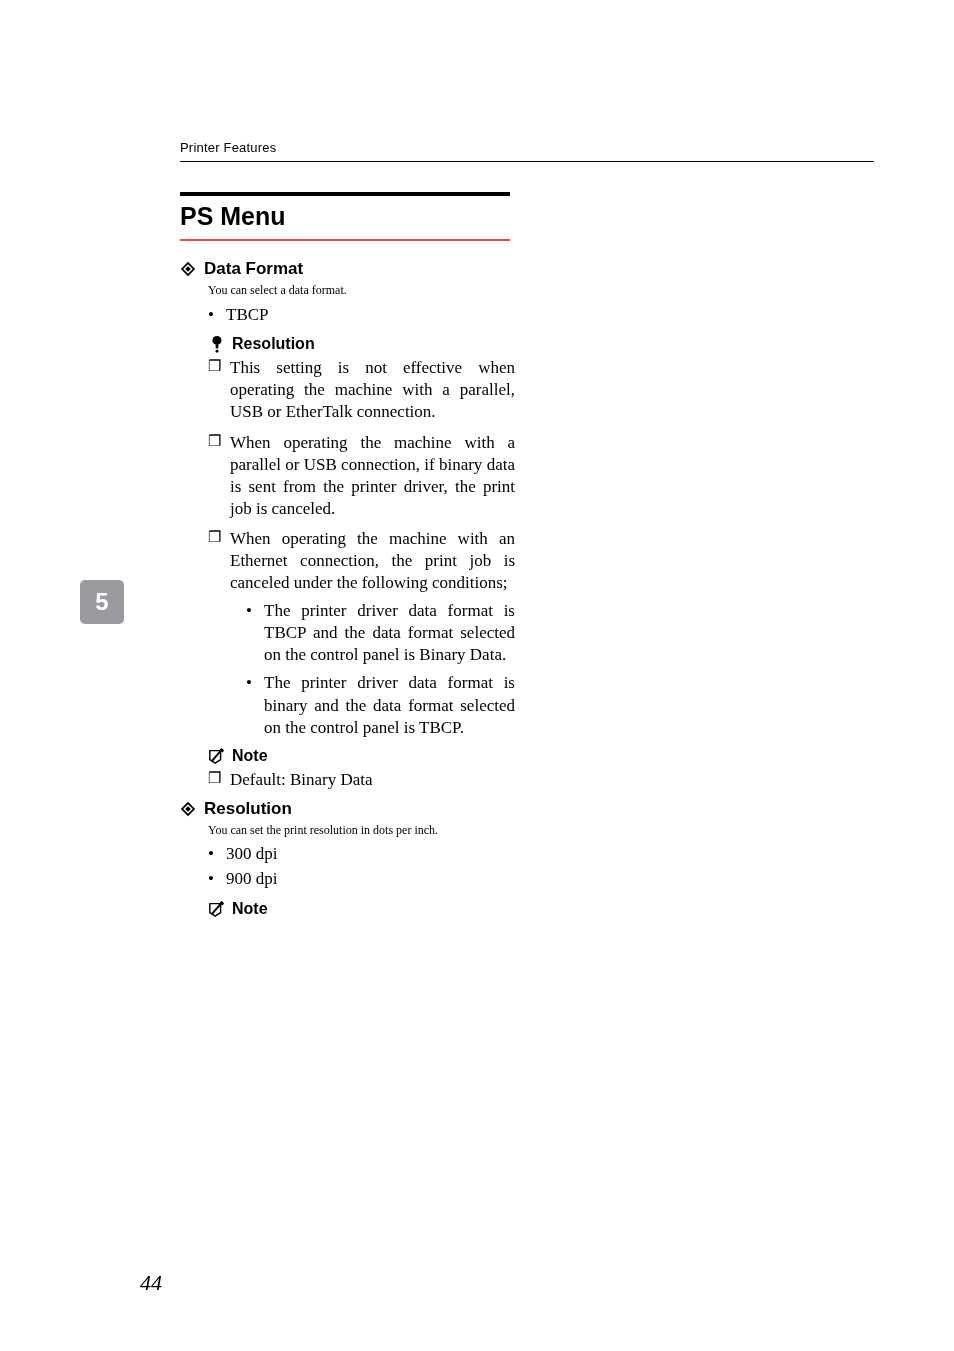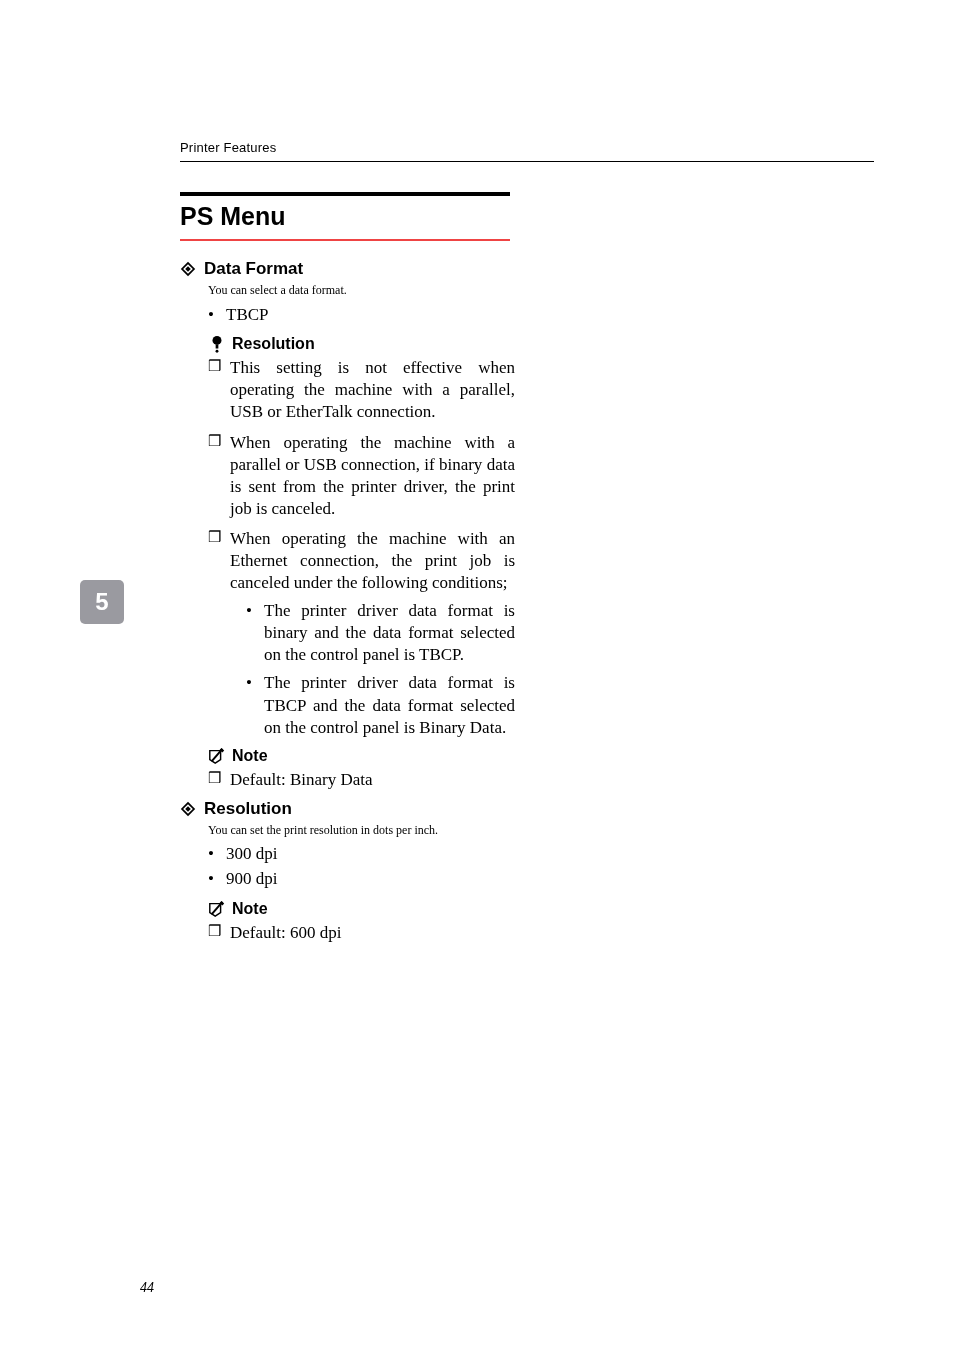--- a/index.html
+++ b/index.html
@@ -153,21 +153,21 @@
     position: absolute;
     left: 0;
     top: 0;
   }
   .page-number {
     position: absolute;
     left: 140px;
     bottom: 55px;
     font-family: 'Palatino Linotype', Palatino, Georgia, serif;
     font-style: italic;
-    font-size: 14px;
+    font-size: 22px;
   }
 </style>
 </head>
 <body>
 
 <div class="page">
   <div class="header-line">Printer Features</div>
 
   <div class="chapter-tab">5</div>
 
@@ -198,22 +198,22 @@
       </svg>
       <span class="callout-label">Resolution</span>
     </div>
 
     <ul class="square-list">
       <li>This setting is not effective when operating the machine with a parallel, USB or EtherTalk connection.</li>
       <li>When operating the machine with a parallel or USB connection, if binary data is sent from the printer driver, the print job is canceled.</li>
       <li>
         <span>When operating the machine with an Ethernet connection, the print job is canceled under the following conditions;</span>
         <ul class="sub-bullets">
+          <li>The printer driver data format is TBCP and the data format selected on the control panel is Binary Data.</li>
           <li>The printer driver data format is binary and the data format selected on the control panel is TBCP.</li>
-          <li>The printer driver data format is TBCP and the data format selected on the control panel is Binary Data.</li>
         </ul>
       </li>
     </ul>
 
     <div class="callout-row">
       <svg class="callout-icon" viewBox="0 0 20 20">
         <path d="M2 4 L14 4 L14 14 L8 18 L2 14 Z" fill="none" stroke="#000" stroke-width="1.6"></path>
         <path d="M16 2 L4 16" stroke="#000" stroke-width="2.2"></path>
         <path d="M15 1 L18 4 L16 6 L13 3 Z" fill="#000"></path>
       </svg>
@@ -242,20 +242,17 @@
 
     <div class="callout-row">
       <svg class="callout-icon" viewBox="0 0 20 20">
         <path d="M2 4 L14 4 L14 14 L8 18 L2 14 Z" fill="none" stroke="#000" stroke-width="1.6"></path>
         <path d="M16 2 L4 16" stroke="#000" stroke-width="2.2"></path>
         <path d="M15 1 L18 4 L16 6 L13 3 Z" fill="#000"></path>
       </svg>
       <span class="callout-label">Note</span>
     </div>
 
-    <ul class="square-list">
-      <li>Default: 600 dpi</li>
-    </ul>
 
   </div>
 
   <div class="page-number">44</div>
 </div>
 
 </body></html>

